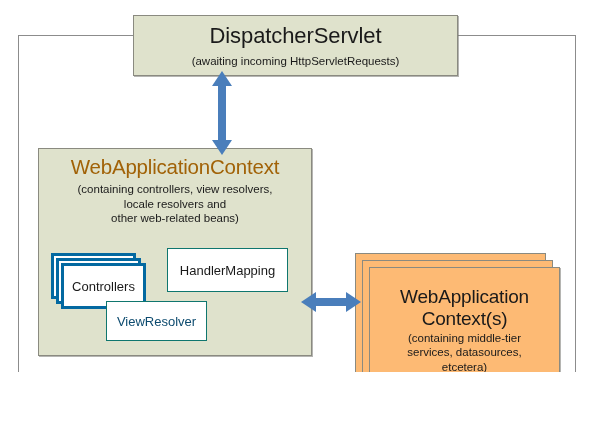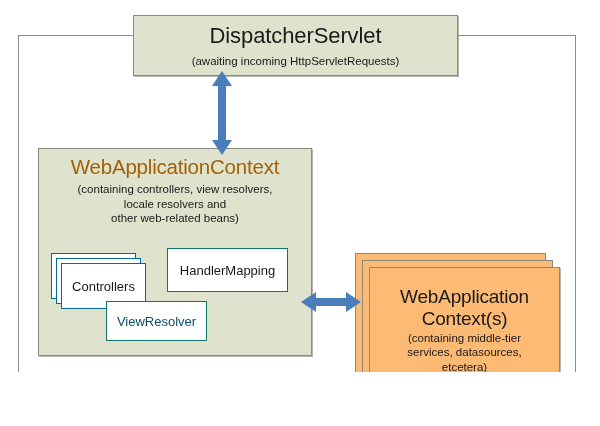--- a/index.html
+++ b/index.html
@@ -103,21 +103,21 @@
   #controllers-stack {
     position: absolute;
     left: 12px;
     top: 104px;
     width: 95px;
     height: 57px;
   }
   #controllers-stack .layer {
     position: absolute;
     background: #ffffff;
-    border: 1px solid #0369a1;
+    border: 3px solid #0369a1;
     box-sizing: border-box;
     width: 85px;
     height: 46px;
   }
   #controllers-stack .layer.l1 { left: 0px;  top: 0px;  }
   #controllers-stack .layer.l2 { left: 5px;  top: 5px;  }
   #controllers-stack .layer.l3 {
     left: 10px; top: 10px;
     display: flex;
     align-items: center;

